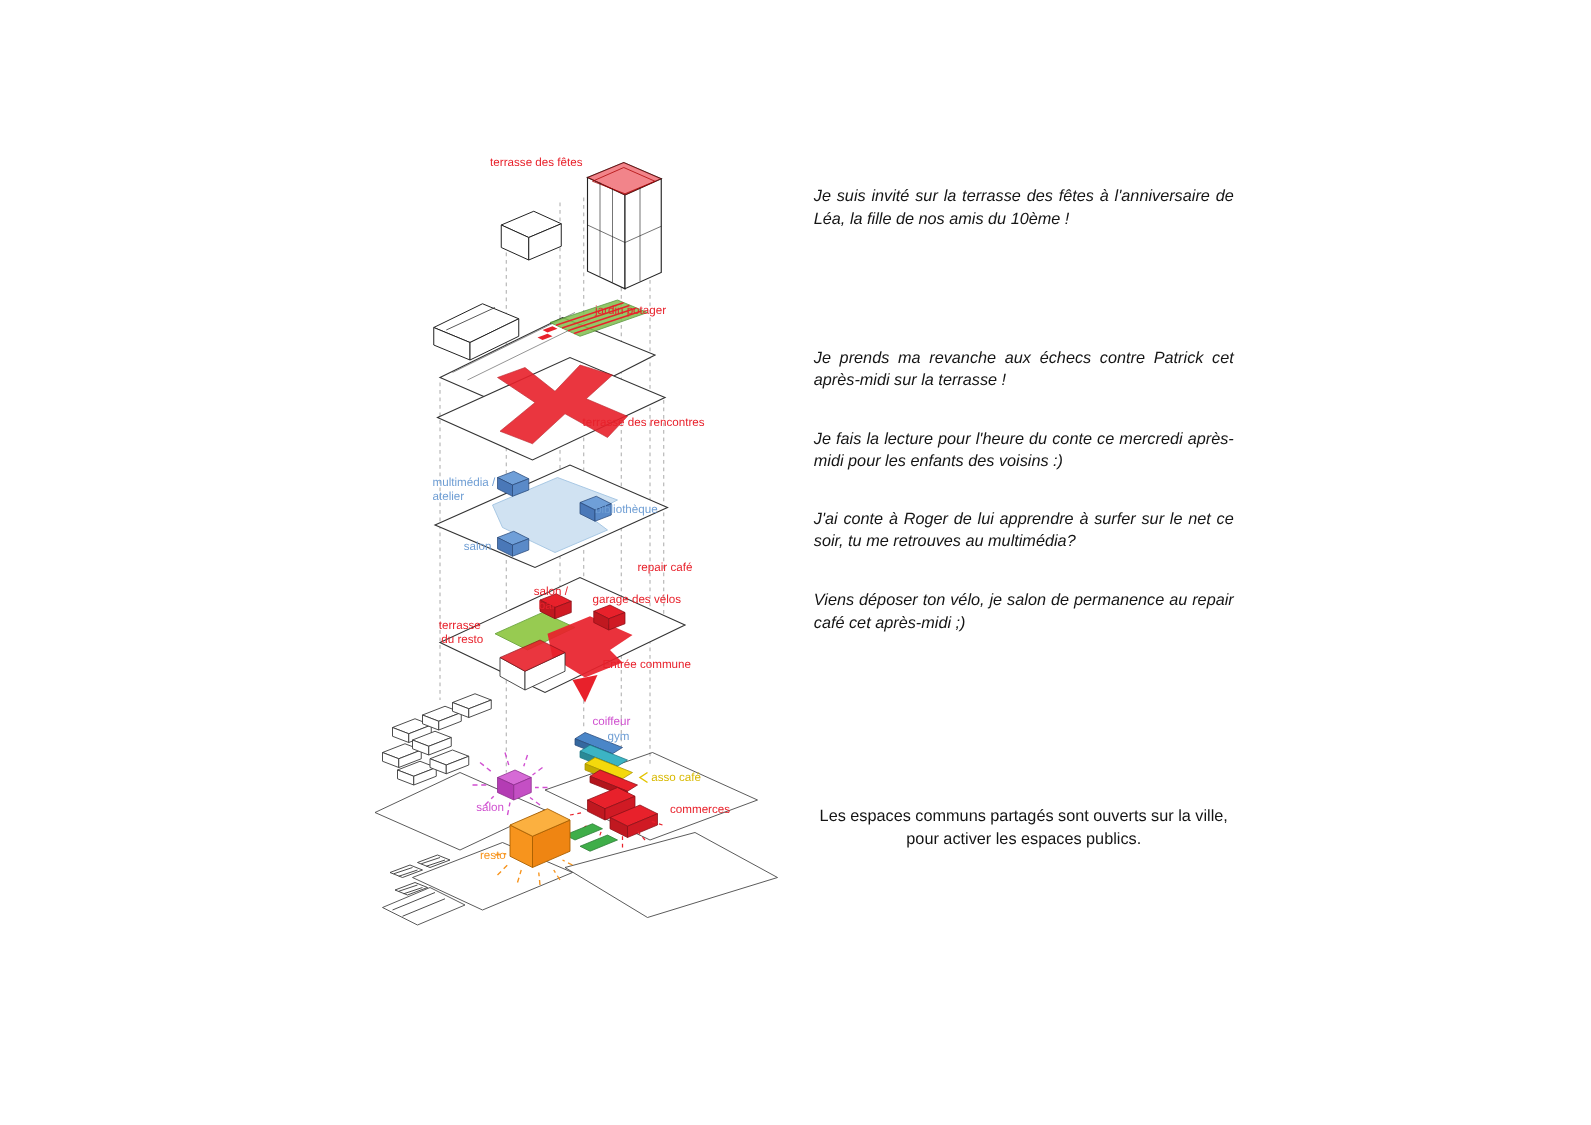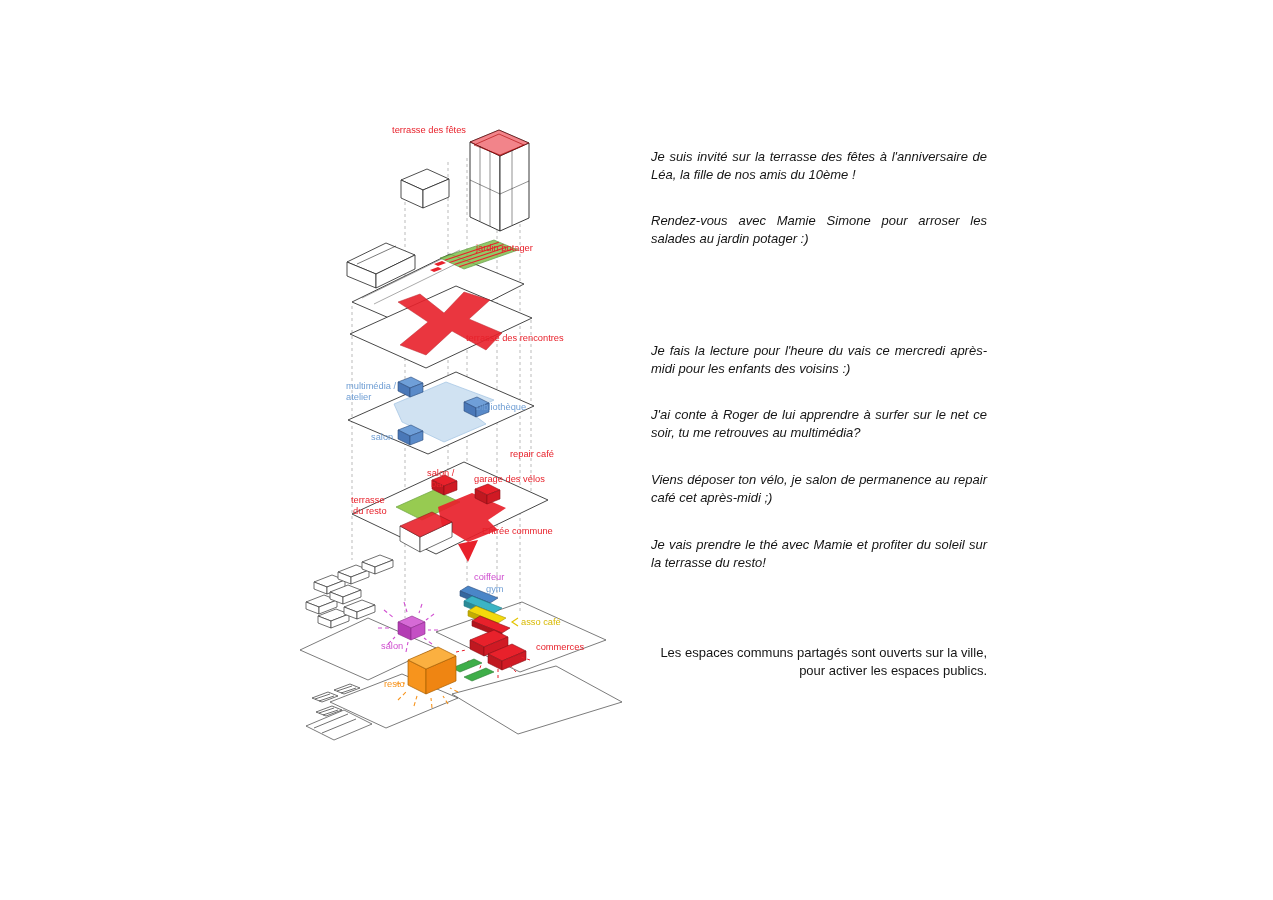--- a/index.html
+++ b/index.html
@@ -8,21 +8,21 @@
     width:1273px; height:900px; position:relative; overflow:hidden;
     font-family:"Liberation Sans", sans-serif; color:#111;
   }
   .diagram-svg { position:absolute; left:0; top:0; }
   .text-panel { position:absolute; left:651px; top:0; width:337px; height:900px; }
   .scenario {
     position:absolute; left:0; width:336px;
     font-style:italic; font-size:13px; line-height:1.4;
     color:#151515; text-align:justify;
   }
-  .scenario.plain { font-style:normal; text-align:right; }
+  .scenario.plain { font-style:normal; text-align:center; }
   svg text { font-family:"Liberation Sans", sans-serif; font-size:9.3px; }
 </style>
 </head>
 <body>
 
 <svg class="diagram-svg" width="650" height="900" viewBox="0 0 650 900">
 
   <g stroke="#aaaaaa" stroke-width="0.8" stroke-dasharray="3,3">
     <line x1="405" y1="196" x2="405" y2="618"></line>
     <line x1="448" y1="162" x2="448" y2="505"></line>
@@ -234,19 +234,18 @@
     <text x="486" y="592" fill="#6f9ed4">gym</text>
     <text x="521" y="625" fill="#d8b900">asso café</text>
     <text x="536" y="650" fill="#e8212b">commerces</text>
     <text x="381" y="649" fill="#cf4fcf">salon</text>
     <text x="384" y="687" fill="#f7941d">resto</text>
   </g>
 </svg>
 
 <div class="text-panel">
   <p class="scenario" style="top:148px">Je suis invité sur la terrasse des fêtes à l'anniversaire de Léa, la fille de nos amis du 10ème !</p>
-  <p class="scenario" style="top:212px">Rendez-vous avec Mamie Simone pour arroser les salades au jardin potager :)</p>
-  <p class="scenario" style="top:342px">Je fais la lecture pour l'heure du vais ce mercredi après-midi pour les enfants des voisins :)</p>
+  <p class="scenario" style="top:277px">Je prends ma revanche aux échecs contre Patrick cet après-midi sur la terrasse !</p>
+  <p class="scenario" style="top:342px">Je fais la lecture pour l'heure du conte ce mercredi après-midi pour les enfants des voisins :)</p>
   <p class="scenario" style="top:406px">J'ai conte à Roger de lui apprendre à surfer sur le net ce soir, tu me retrouves au multimédia?</p>
   <p class="scenario" style="top:471px">Viens déposer ton vélo, je salon de permanence au repair café cet après-midi ;)</p>
-  <p class="scenario" style="top:536px">Je vais prendre le thé avec Mamie et profiter du soleil sur la terrasse du resto!</p>
   <p class="scenario plain" style="top:644px">Les espaces communs partagés sont ouverts sur la ville, pour activer les espaces publics.</p>
 </div>
 
 </body></html>

